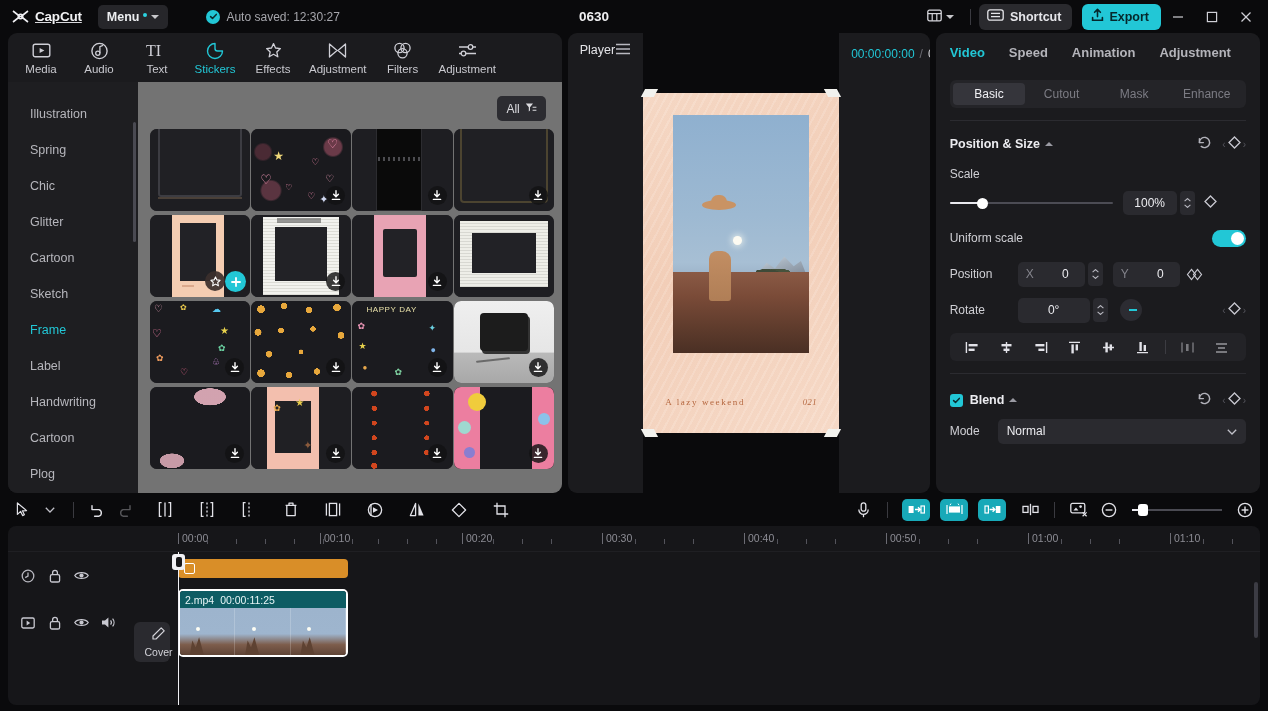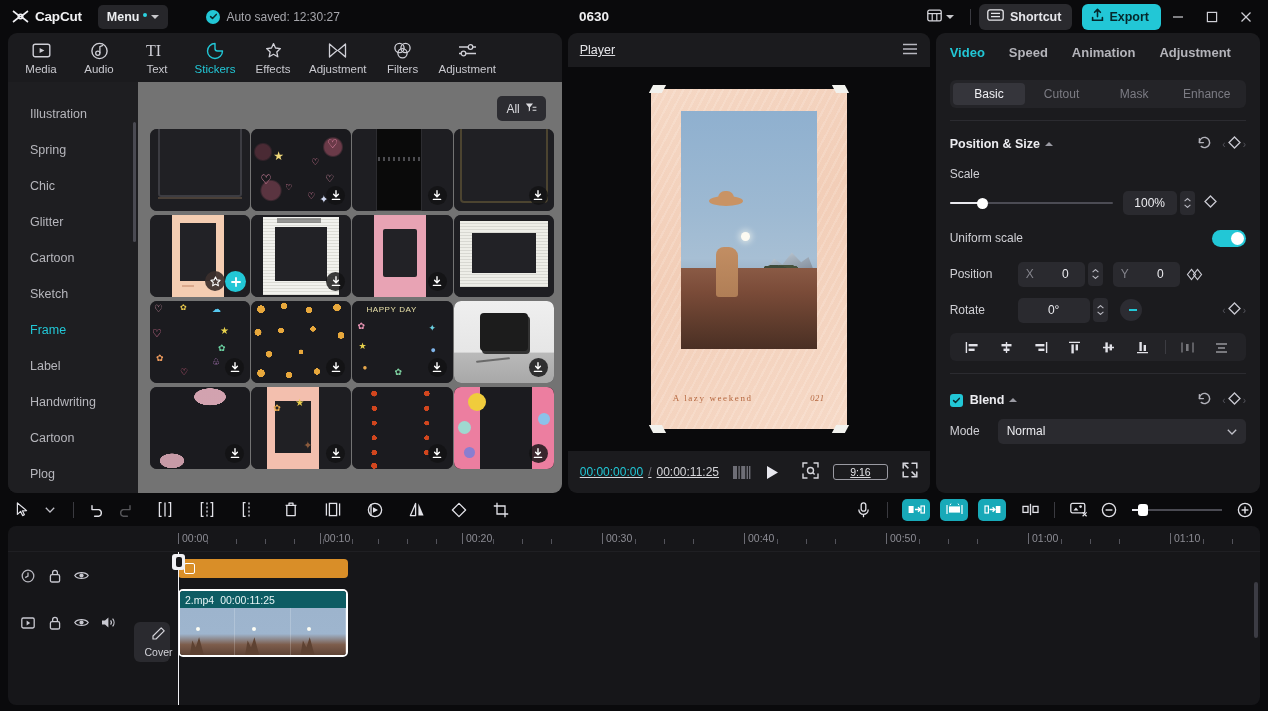--- a/index.html
+++ b/index.html
@@ -8,21 +8,21 @@
     background: #0a0a0c;
     font-family: "Liberation Sans", sans-serif;
     color: #d8d8dc;
     overflow: hidden;
     -webkit-font-smoothing: antialiased;
   }
   .app { width: 1268px; height: 711px; position: relative; background: #0a0a0c; display: flex; flex-direction: column; }
 
   
   .titlebar { height: 33px; display: flex; align-items: center; background: #0a0a0c; flex: none; position: relative; }
-  .logo-wrap { display: flex; align-items: center; gap: 6px; padding-left: 12px; }
+  .logo-wrap { display: flex; align-items: center; gap: 6px; padding-left: 12px; text-decoration: underline; }
   .logo-mark { width: 17px; height: 14px; position: relative; }
   .logo-text { font-size: 13.5px; font-weight: bold; color: #f2f2f4; letter-spacing: -0.2px; }
   .menu-btn {
     margin-left: 16px; height: 24px; padding: 0 9px; background: #26262a; border-radius: 5px;
     display: flex; align-items: center; gap: 3px; font-size: 12.5px; font-weight: bold; color: #eceef0; cursor: pointer;
   }
   .menu-dot { width: 4px; height: 4px; border-radius: 50%; background: #2bd2e0; display:inline-block; margin: 0 1px 4px 1px;}
   .caret-dn { width: 0; height: 0; border-left: 4px solid transparent; border-right: 4px solid transparent; border-top: 4px solid #c8c8cc; }
   .autosave { margin-left: 38px; display: flex; gap: 6px; font-size: 12px; color: #a6a6ac; }
   .check-badge { width: 14px; height: 14px; border-radius: 50%; background: #22c7d6; display: flex; align-items: center; justify-content: center; }
@@ -76,21 +76,21 @@
   .fav-ic {
     position: absolute; right: 25px; bottom: 6px; width: 20px; height: 20px; border-radius: 50%;
     background: rgba(60,48,44,.92); display: flex; align-items: center; justify-content: center;
   }
   .add-ic {
     position: absolute; right: 4px; bottom: 5px; width: 21px; height: 21px; border-radius: 50%;
     background: #22c7d6; display: flex; align-items: center; justify-content: center; color: #fff; font-size: 16px; line-height: 0;
   }
 
   
-  .player-panel { width: 366px; margin-left: 6px; background: #1b1b1e; border-radius: 9px; display: flex; flex-direction: column; overflow: hidden; text-decoration: underline; }
+  .player-panel { width: 366px; margin-left: 6px; background: #1b1b1e; border-radius: 9px; display: flex; flex-direction: row; overflow: hidden; }
   .player-head { height: 34px; display: flex; align-items: center; padding: 0 12px; flex: none; }
   .player-head .t { font-size: 12.5px; color: #e4e4e8; }
   .player-head .menu-ic { margin-left: auto; cursor: pointer; }
   .stage { flex: 1; background: #0a0a0c; position: relative; display: flex; align-items: center; justify-content: center; }
   .canvas-wrap { position: relative; width: 196px; height: 340px; }
   .card { position: absolute; inset: 0; background: linear-gradient(150deg,#f6d9c6 0%, #f3cfb9 45%, #f7dbc9 100%); }
   .card::after{ content:""; position:absolute; inset:0; opacity:.35;
     background: repeating-linear-gradient(118deg, rgba(255,255,255,.35) 0 2px, rgba(222,180,155,.12) 2px 7px);}
   .photo { position: absolute; left: 30px; top: 22px; width: 136px; height: 238px; overflow: hidden; }
   .sky { position: absolute; inset: 0; background: linear-gradient(180deg,#8fb0cf 0%, #9db9d2 42%, #a7bfd4 62%, #8b9fb5 78%, #6d7b8c 86%, #5a5550 100%); }

